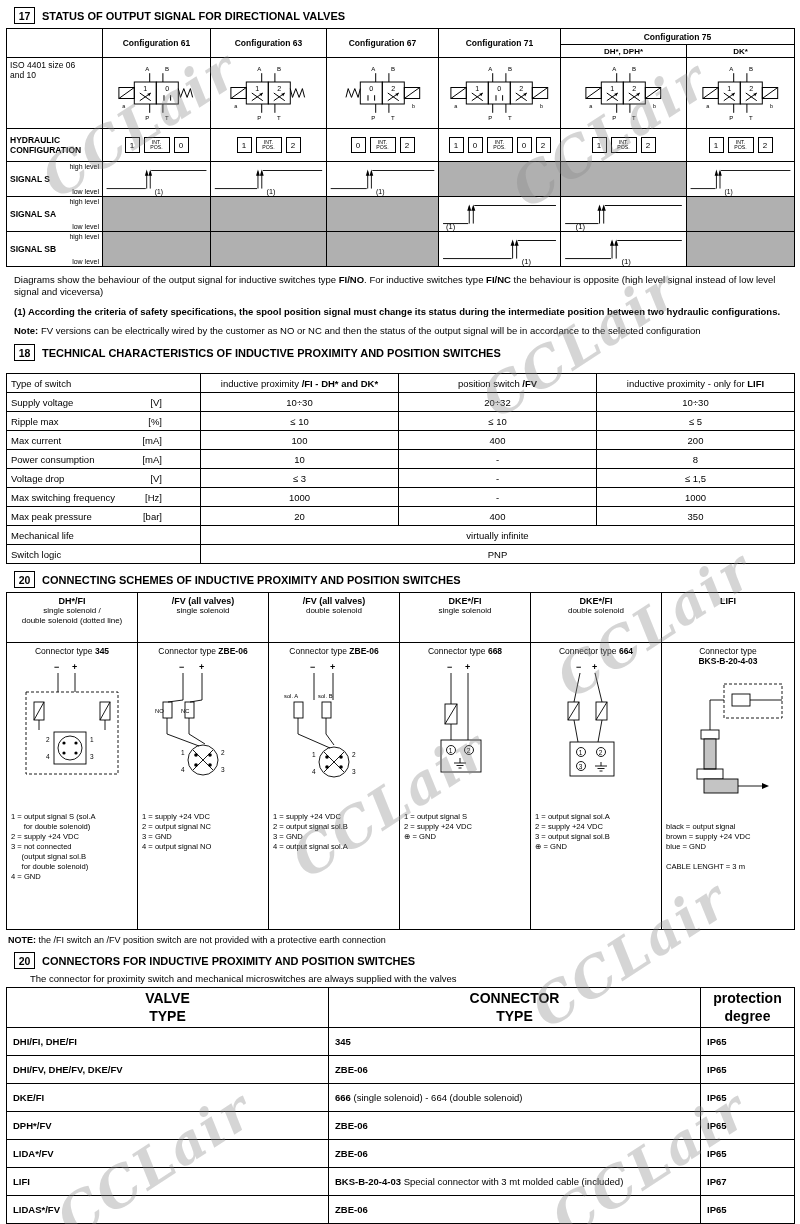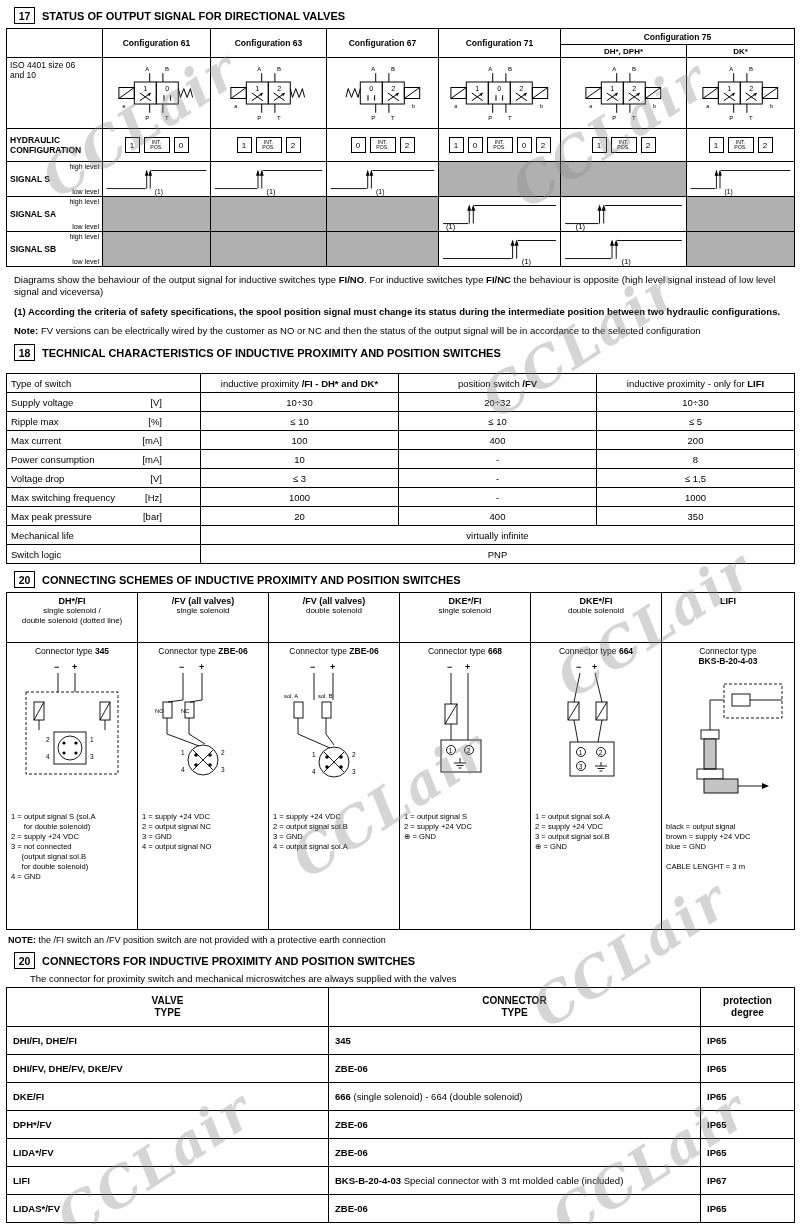--- a/index.html
+++ b/index.html
@@ -62,21 +62,21 @@
   .hb{font-weight:bold;font-size:9px;}
   .hlines div{font-size:8px;line-height:1.2;}
   .schemecell{height:286px;}
   .conn{text-align:center;font-size:8.5px;margin-top:3px;}
   .diag{height:150px;display:flex;justify-content:center;margin-top:2px;}
   .diag svg{height:148px;}
   .legend{font-size:7.6px;line-height:1.3;padding:4px 3px 2px 4px;white-space:pre-wrap;}
   
   .t20{width:788px;margin-top:3px;}
   .t20 td{font-size:9.5px;height:23px;padding:2px 6px;}
-  .t20 .hd{font-weight:bold;text-align:center;height:34px;font-size:10px;line-height:1.25;margin-top:48px;}
+  .t20 .hd{font-weight:bold;text-align:center;height:34px;font-size:14px;line-height:1.25;margin-top:48px;}
   .t20 .valve{font-weight:bold;}
   .t20 .deg{font-weight:bold;}
   .notep{margin:5px 8px 0 8px;font-size:9px;}
 </style>
 </head>
 <body>
 
 <div class="page">
 
   <div class="watermark" style="left:30px;top:150px">CCLair</div>

